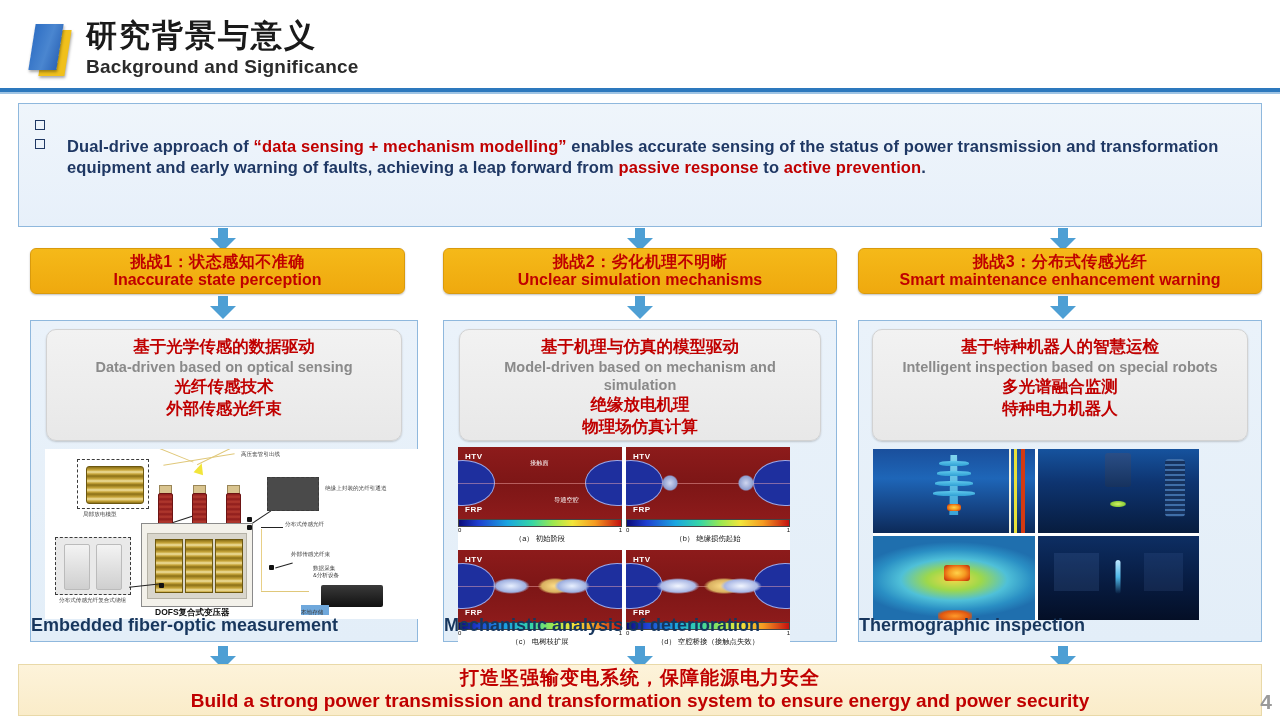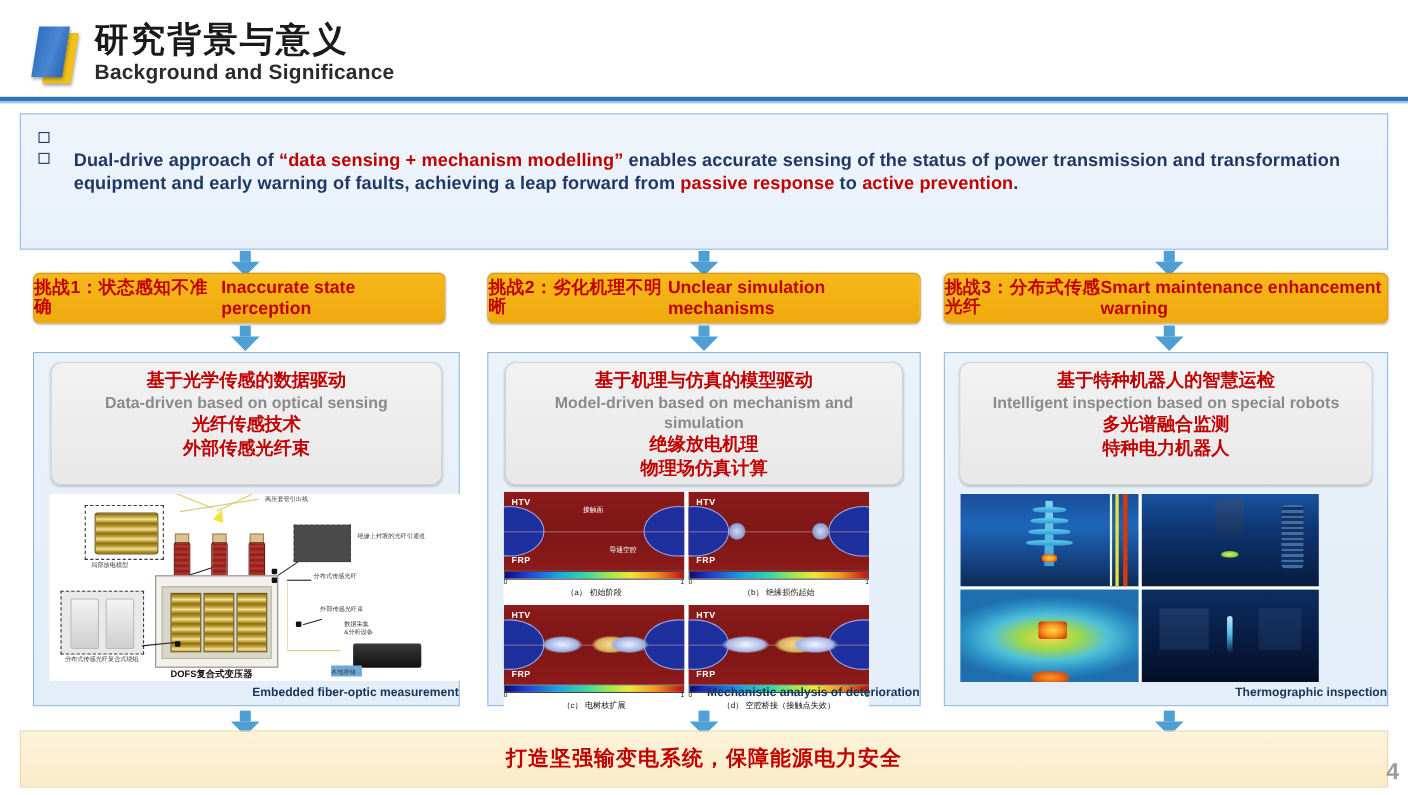--- a/index.html
+++ b/index.html
@@ -29,34 +29,34 @@
 
   
   .arrow{position:absolute;width:26px;}
   .arrow .stem{width:10px;height:10px;background:#4e9fd4;margin:0 auto;}
   .arrow .head{width:0;height:0;border-left:13px solid transparent;border-right:13px solid transparent;border-top:13px solid #4e9fd4;}
 
   
   .col{position:absolute;top:248px;}
   .banner{height:46px;border-radius:6px;background:linear-gradient(180deg,#f5b919 0%,#efa90e 100%);
     border:1px solid #d99a0d;box-shadow:0 1px 2px rgba(0,0,0,.25);
-    display:flex;align-items:center;justify-content:flex-start;box-sizing:border-box;}
+    display:flex;flex-direction:column;align-items:center;justify-content:center;box-sizing:border-box;}
   .banner .b-cn{font-size:16px;font-weight:bold;color:#c00000;line-height:1.1;letter-spacing:.5px;}
   .banner .b-en{font-size:16px;font-weight:bold;color:#c00000;line-height:1.15;margin-top:1px;}
 
   .panel{position:absolute;top:320px;
     background:linear-gradient(180deg,#eaf2fa 0%,#e3eef8 100%);
     border:1.5px solid #8fb8dd;box-sizing:border-box;}
   .card{margin:8px auto 0 auto;background:linear-gradient(180deg,#f2f2f2 0%,#e8e8e8 100%);
     border:1px solid #d2d2d2;border-radius:10px;box-shadow:0 1px 2px rgba(0,0,0,.18);
     text-align:center;padding:6px 6px 8px 6px;box-sizing:border-box;}
   .c-cn{font-size:16.5px;font-weight:bold;color:#c00000;line-height:1.32;}
   .c-en{font-size:14.5px;font-weight:bold;color:#8a8a8a;line-height:1.26;}
-  .cap{position:absolute;bottom:5px;left:0;width:100%;text-align:right;
-    font-size:11px;font-weight:bold;color:#17365d;}
+  .cap{position:absolute;bottom:5px;left:0;width:100%;text-align:left;
+    font-size:18px;font-weight:bold;color:#17365d;}
 
   
   .fig{position:absolute;background:#ffffff;overflow:hidden;}
   .f1{left:14px;top:128px;width:100%;}
   .f1 .stage{position:relative;width:356px;height:170px;background:#fff;}
   .dash{position:absolute;border:1px dashed #3b3b3b;box-sizing:border-box;background:#fff;}
   .coil{position:absolute;background:
      repeating-linear-gradient(180deg,#8a6f16 0px,#c8a63a 3px,#efe0a0 5px,#c8a63a 7px,#8a6f16 9px);
      border:1px solid #6d5810;}
   .bush{position:absolute;width:13px;background:
@@ -409,16 +409,17 @@
     <div class="stem"></div>
       <div class="head"></div>
   </div>
   <div class="arrow" style="left:1050px;top:646px;">
     <div class="stem"></div>
       <div class="head"></div>
   </div>
 
   <div class="bottom">
     <div class="bt-cn">打造坚强输变电系统，保障能源电力安全</div>
+    <div class="bt-en">Build a strong power transmission and transformation system to ensure energy and power security</div>
   </div>
 
   <div class="pageno">4</div>
 </div>
 
 </body></html>

